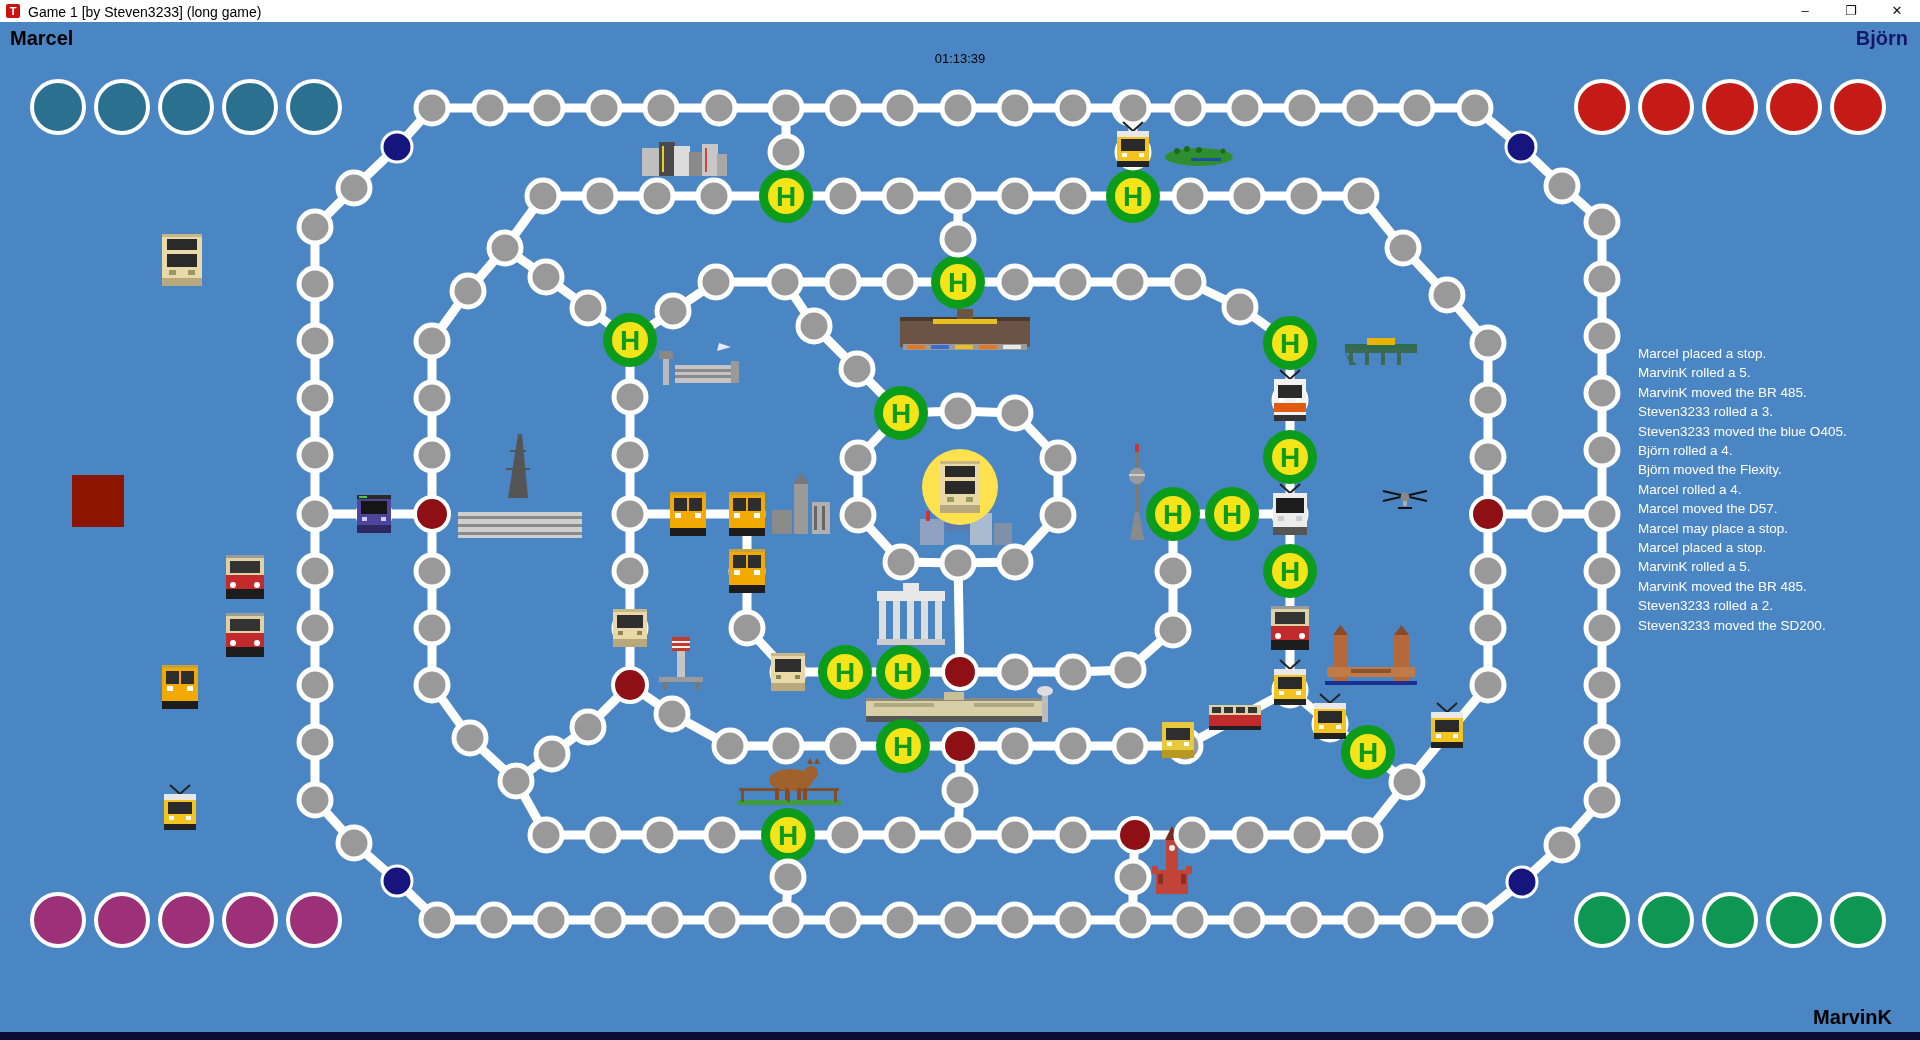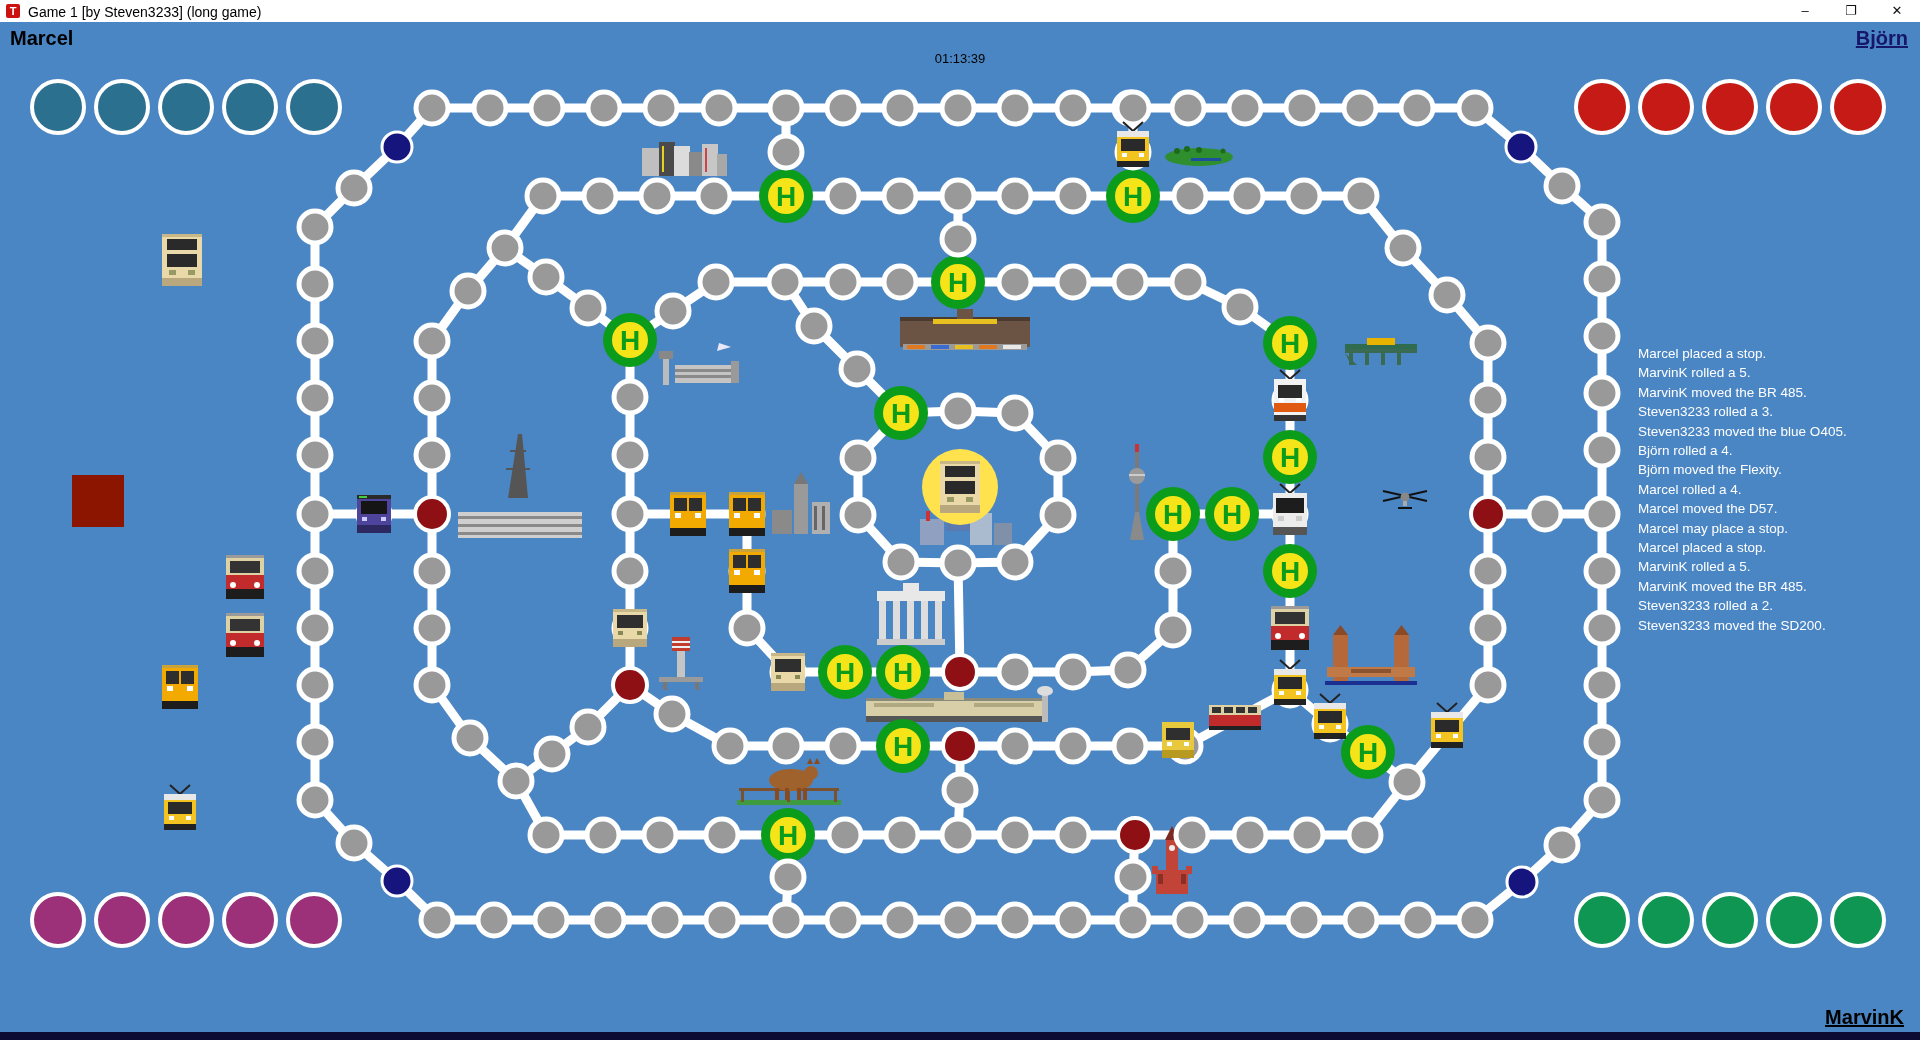--- a/index.html
+++ b/index.html
@@ -8,40 +8,40 @@
   .titlebar .appicon{position:absolute;left:6px;top:4px;width:14px;height:14px;background:#cc1111;
     color:#fff;font-weight:bold;font-size:11px;line-height:14px;text-align:center;border-radius:2px;}
   .titlebar .title{position:absolute;left:28px;top:4px;font-size:14px;color:#000;}
   .winbtn{position:absolute;top:0;width:46px;height:22px;text-align:center;font-size:13px;line-height:22px;color:#111;cursor:default;}
   #btn-min{right:92px;} #btn-restore{right:46px;} #btn-close{right:0px;}
   .timer{position:absolute;left:0;right:0;top:27px;text-align:center;font-size:13px;color:#000;z-index:5;margin-top:24px;}
   .pname{position:absolute;font-weight:bold;font-size:20px;color:#000;z-index:5;}
   #name-tl{left:10px;top:27px;}
   #name-tr{right:12px;top:27px;}
   #name-bl{left:10px;top:1006px;margin-top:24px;}
-  #name-br{right:16px;top:1006px;text-decoration:underline;}
+  #name-br{right:28px;top:1006px;}
   .log{position:absolute;left:1638px;top:344px;width:290px;z-index:5;color:#fff;font-size:13.5px;line-height:19.4px;}
   #board{position:absolute;left:0;top:0;z-index:1;}
   .bottomstrip{position:absolute;left:0;bottom:0;width:1920px;height:8px;background:#0b0b33;z-index:6;}
 </style>
 </head>
 <body>
 
 <div class="titlebar">
   <div class="appicon">T</div>
   <div class="title">Game 1 [by Steven3233] (long game)</div>
   <div class="winbtn" id="btn-min">–</div>
   <div class="winbtn" id="btn-restore">❐</div>
   <div class="winbtn" id="btn-close">✕</div>
 </div>
 
 <div class="timer">01:13:39</div>
 
 <div class="pname" id="name-tl" style="color: rgb(0, 0, 0);">Marcel</div>
-<div class="pname" id="name-tr" style="color: rgb(22, 22, 107); text-decoration: underline;">Björn</div>
+<div class="pname" id="name-tr" style="color: rgb(22, 22, 107);">Björn</div>
 <div class="pname" id="name-bl" style="color: rgb(0, 0, 0);">Steven3233</div>
 <div class="pname" id="name-br" style="color: rgb(0, 0, 0);">MarvinK</div>
 
 <div class="log">
     <div>Marcel placed a stop.</div>
     <div>MarvinK rolled a 5.</div>
     <div>MarvinK moved the BR 485.</div>
     <div>Steven3233 rolled a 3.</div>
     <div>Steven3233 moved the blue O405.</div>
     <div>Björn rolled a 4.</div>

